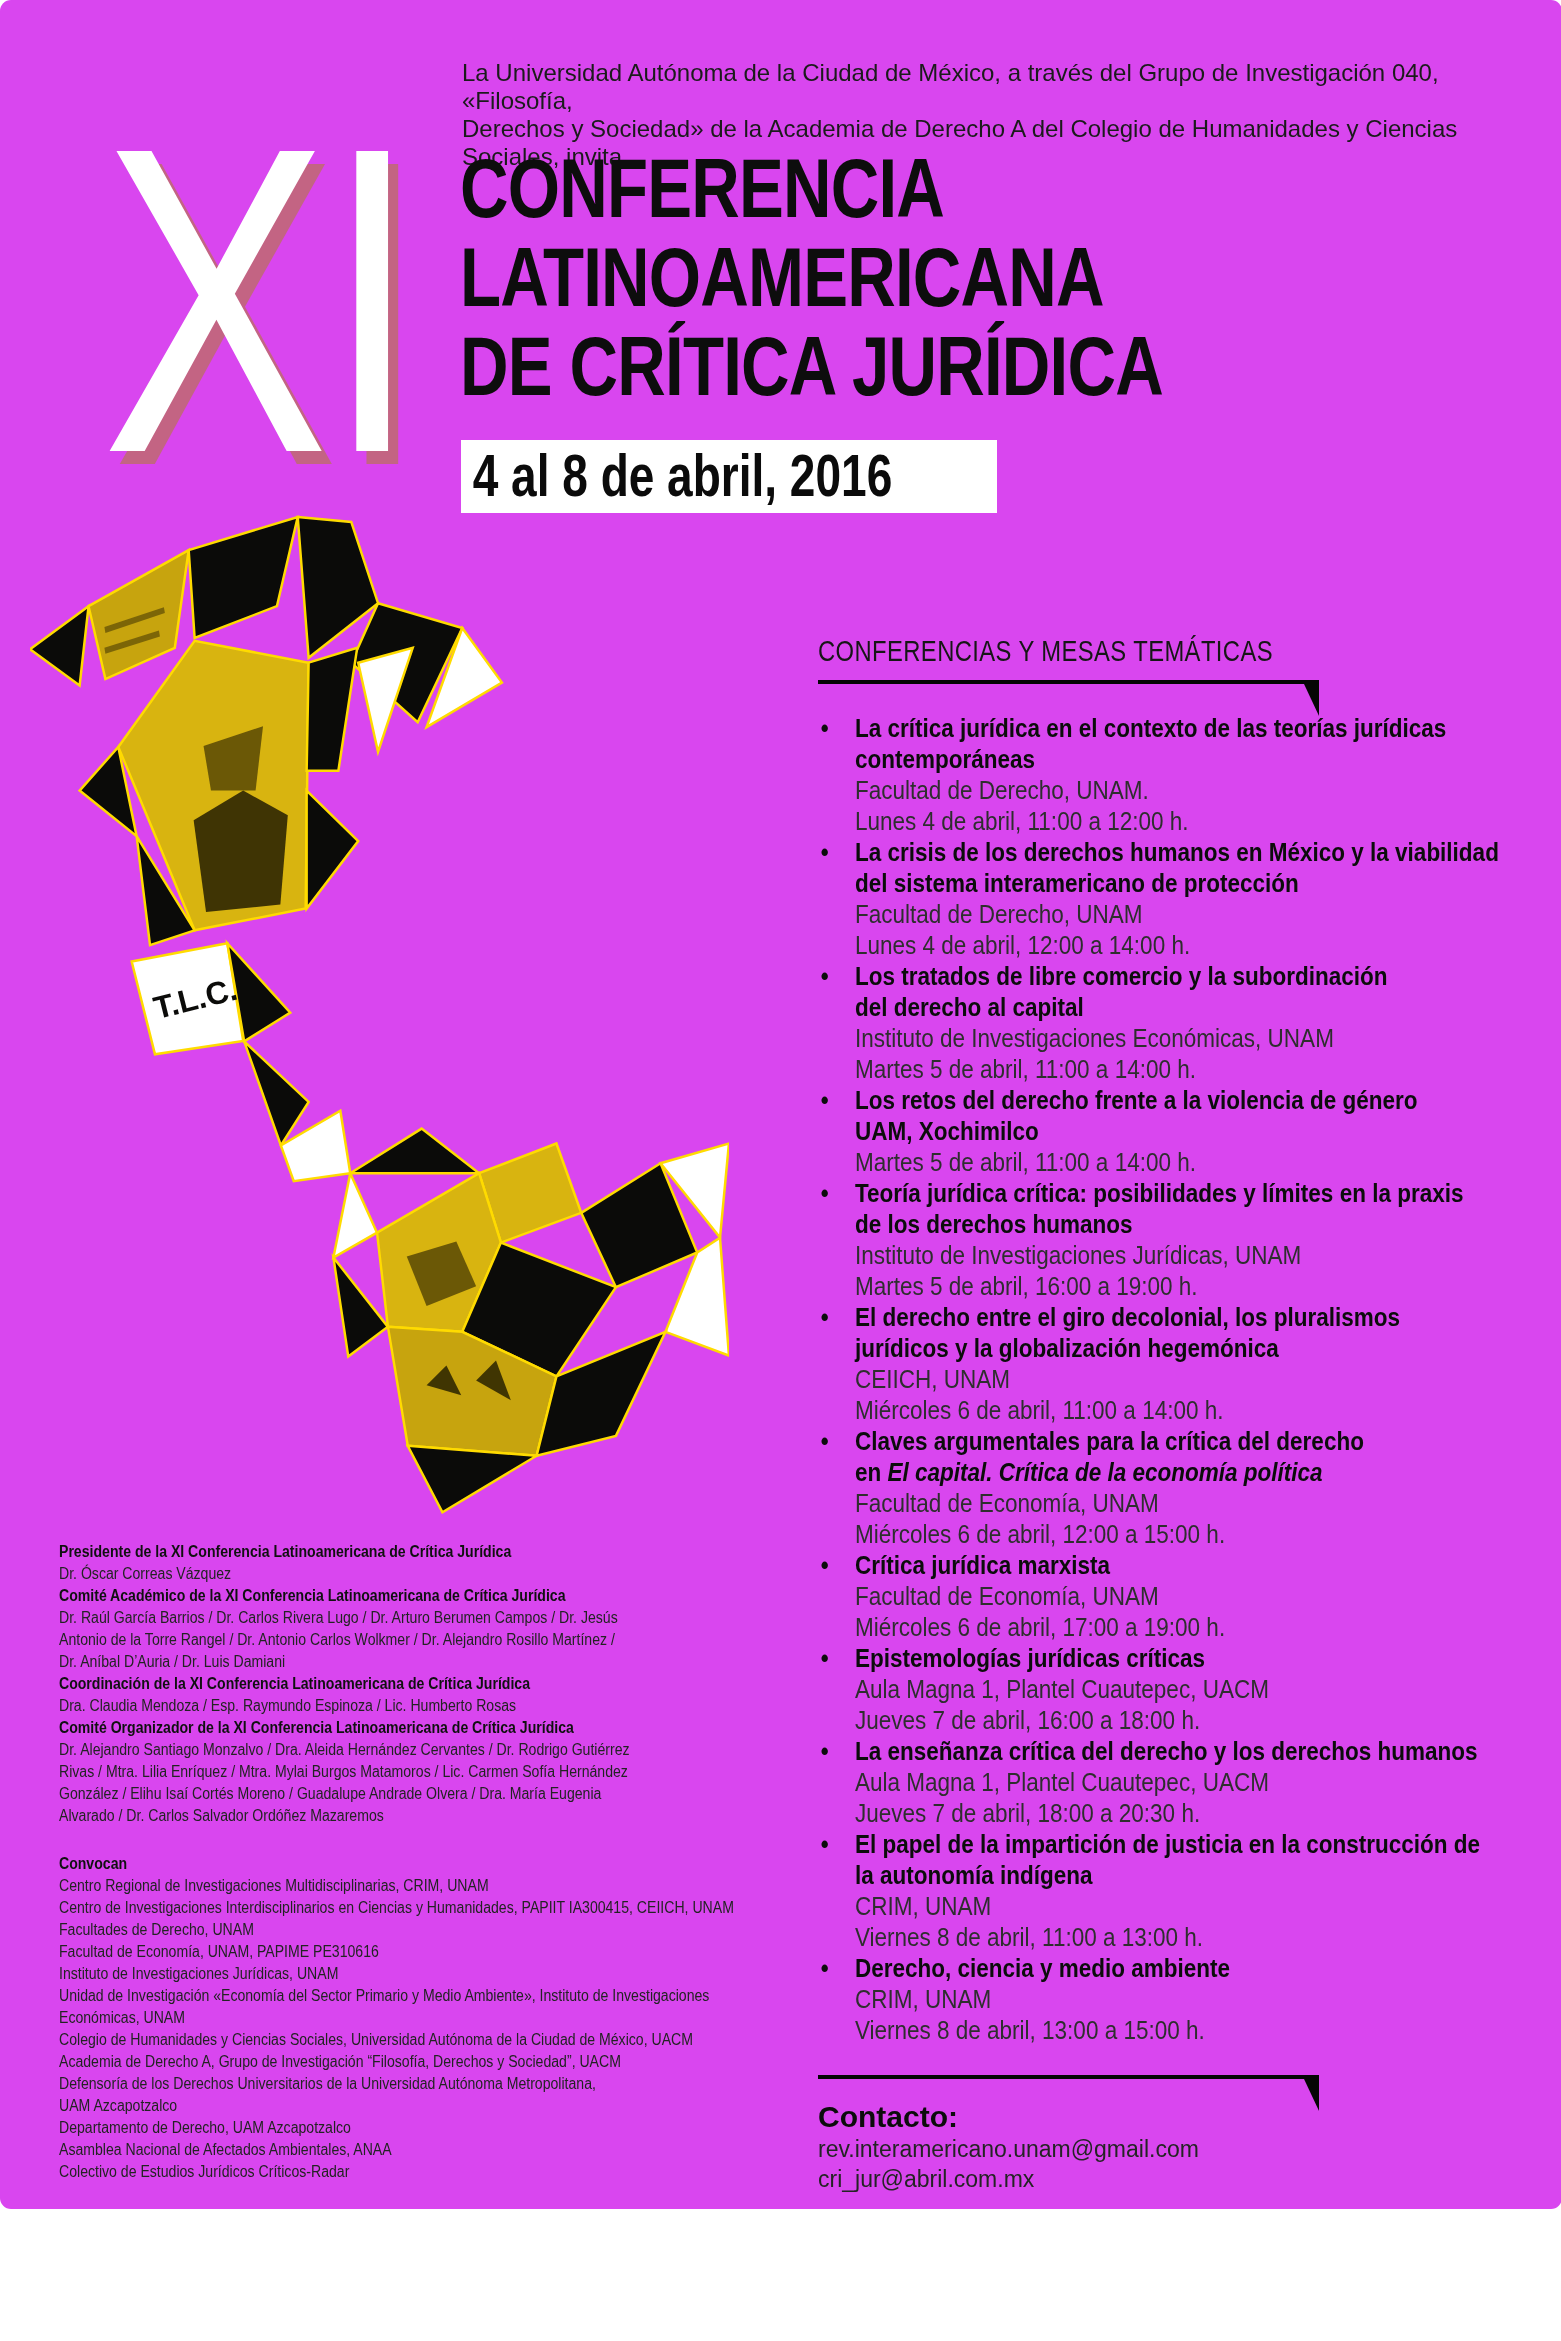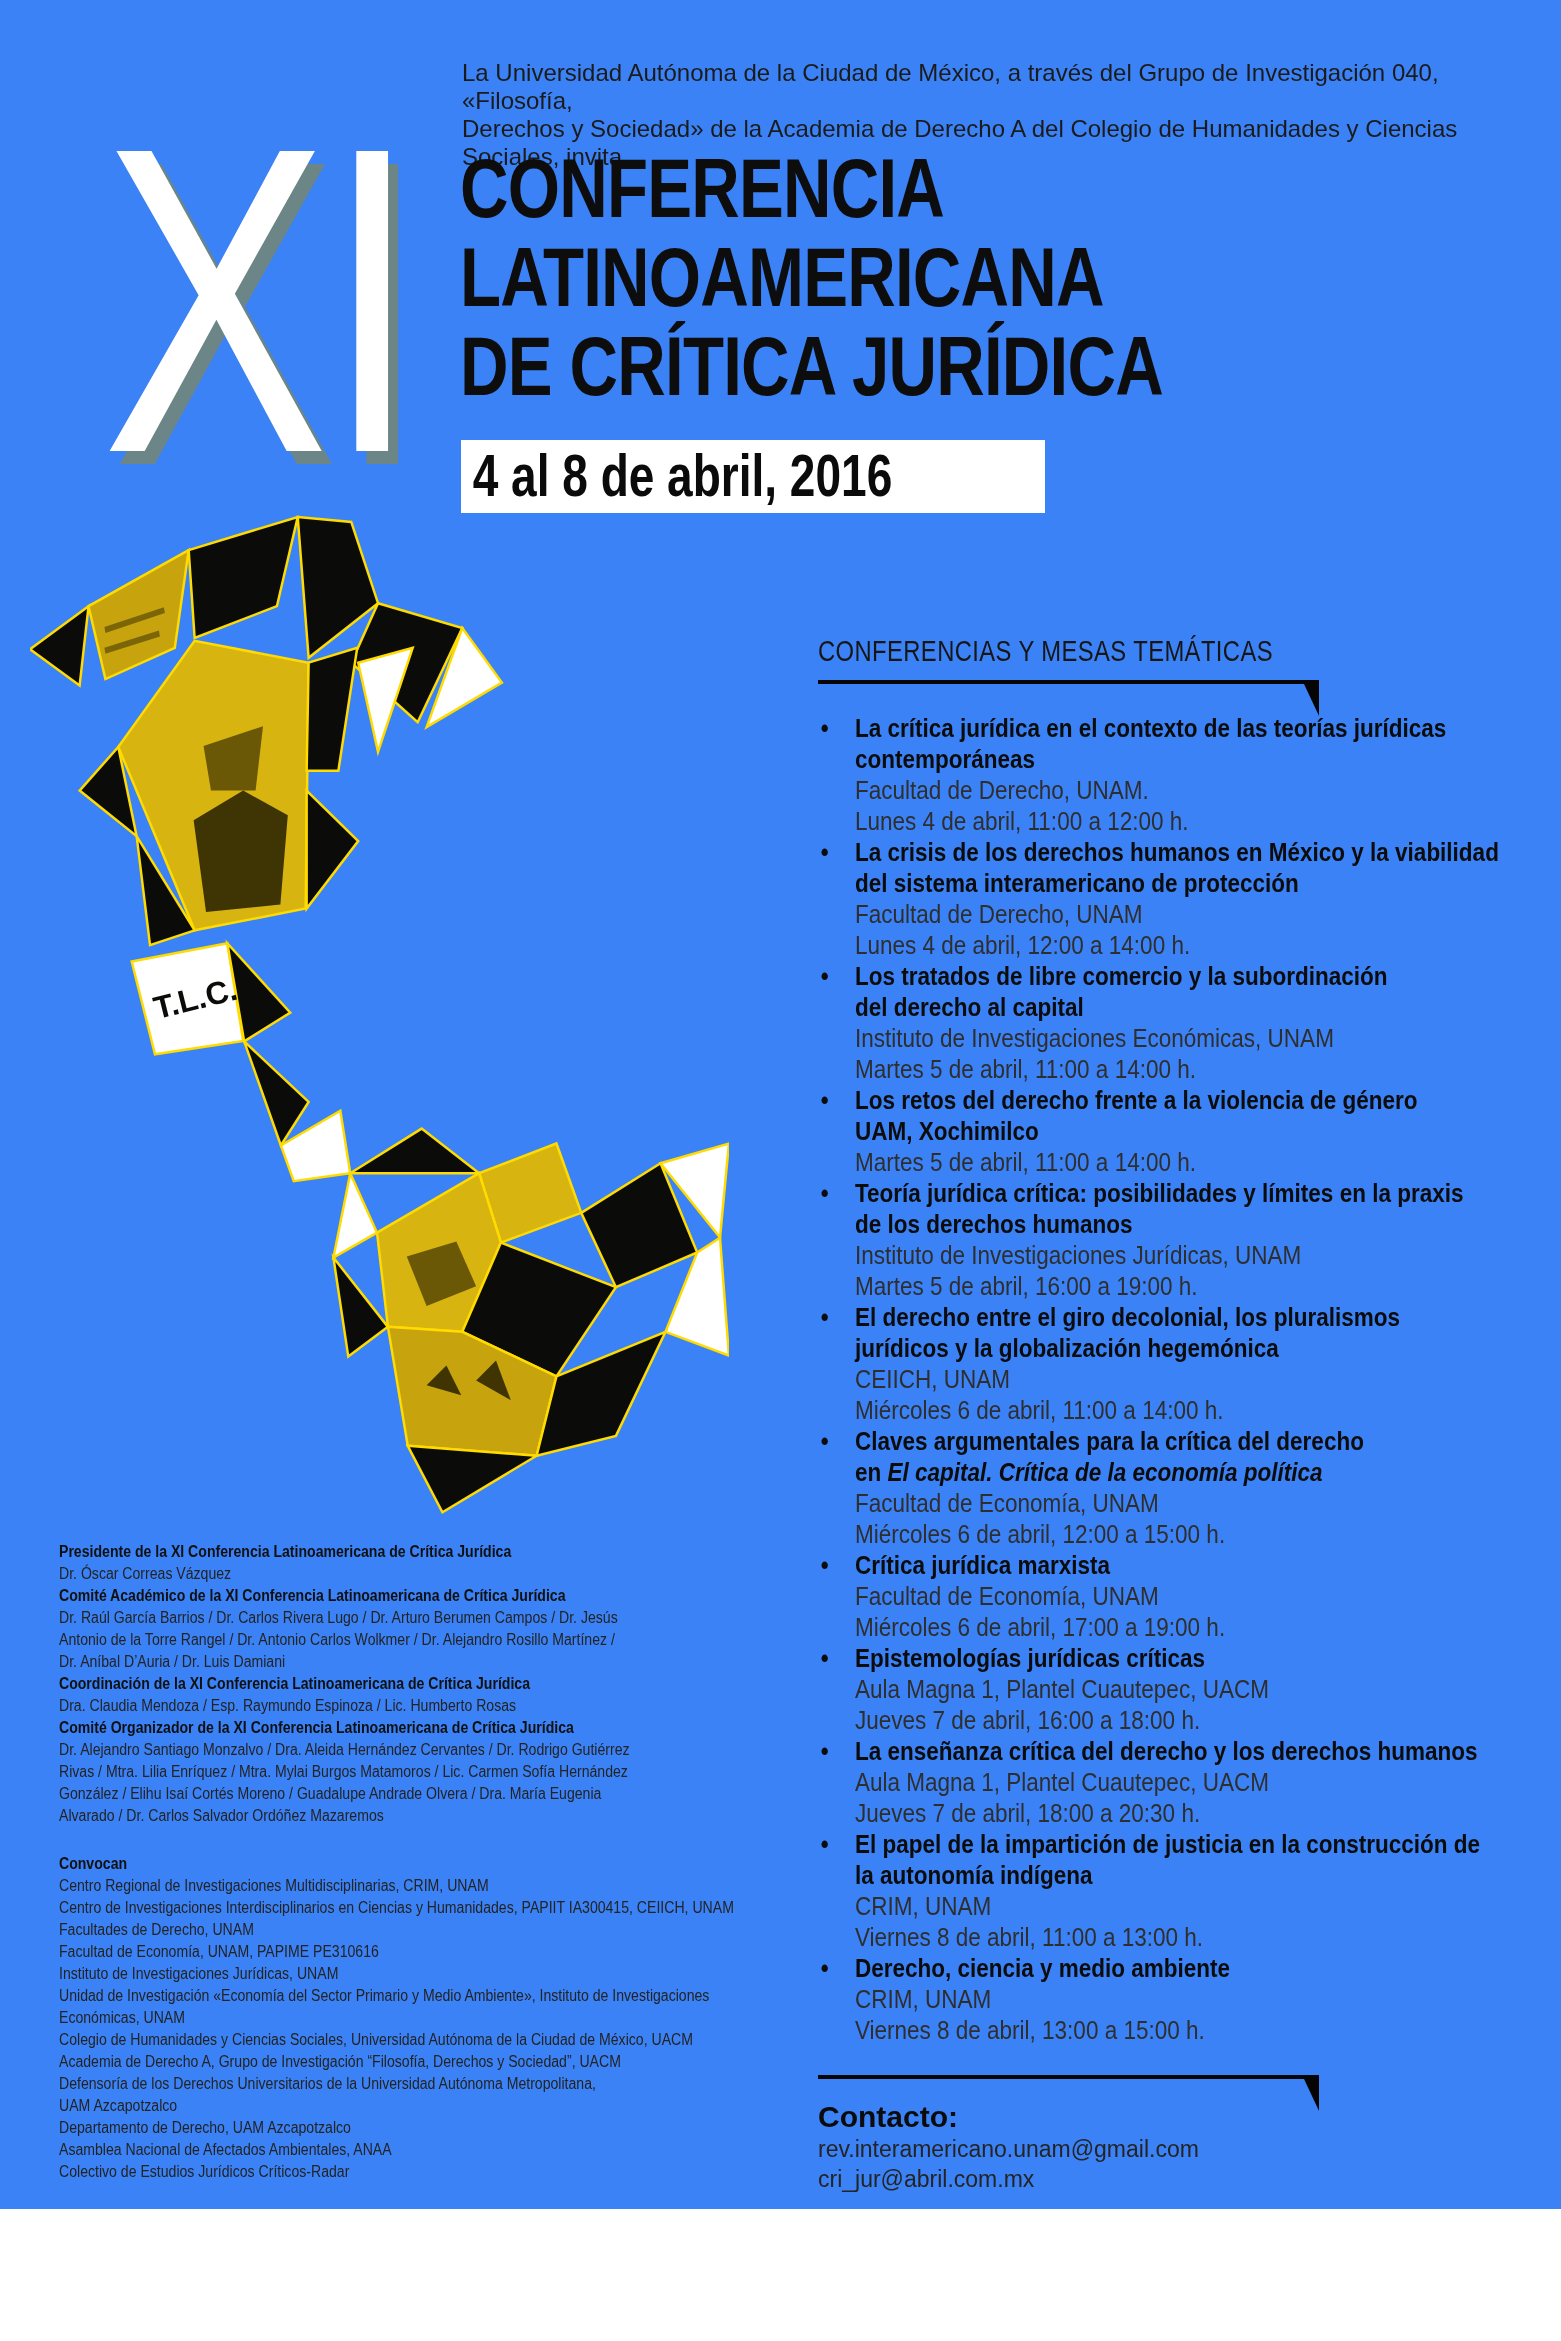--- a/index.html
+++ b/index.html
@@ -1,30 +1,30 @@
 <!DOCTYPE html>
 <html style="font-size:8px"><head>
 <meta charset="utf-8">
 <style>
   html,body{margin:0;padding:0;}
   body{width:1562px;height:2342px;position:relative;background:#ffffff;
        font-family:"Liberation Sans", sans-serif; -webkit-font-smoothing:antialiased;}
-  #poster{position:absolute;left:0;top:0;width:1562px;height:2209px;background:#3b82f6;overflow:hidden;}
+  #poster{position:absolute;left:0;top:0;width:1562px;height:2209px;background:#d946ef;overflow:hidden;border-radius:11px;}
   #footer{position:absolute;left:0;top:2209px;width:1562px;height:133px;background:#ffffff;}
 
   
   .edition{position:absolute;left:102px;top:104px;font-size:436px;line-height:0.9;color:#ffffff;
            transform:scaleX(0.78);transform-origin:left top;font-weight:400;
            text-shadow:13px 13px 0 rgba(168,138,0,0.45);letter-spacing:-5px;}
 
   
   .invite{position:absolute;left:462px;top:59px;width:1066px;font-size:24px;line-height:28px;color:#1b1b1b;}
   .title{position:absolute;left:460px;top:144px;font-size:84px;line-height:89px;font-weight:700;
          color:#0d0d0d;transform:scaleX(0.80);transform-origin:left top;letter-spacing:-1px;white-space:nowrap;}
-  .datebox{position:absolute;left:461px;top:440px;height:73px;width:584px;background:#ffffff;overflow:hidden;}
+  .datebox{position:absolute;left:461px;top:440px;height:73px;width:536px;background:#ffffff;overflow:hidden;}
   .datebox span{display:inline-block;font-size:59px;font-weight:700;line-height:73px;color:#0b0b0b;
                 padding-left:15px;white-space:nowrap;transform:scaleX(0.78);transform-origin:left center;}
 
   
   .sec-head{position:absolute;left:818px;top:635px;font-size:29px;font-weight:400;color:#161616;
             transform:scaleX(0.82);transform-origin:left top;white-space:nowrap;letter-spacing:0.5px;}
   .rule{position:absolute;height:3.5px;background:#050505;}
   .rule-tri{position:absolute;width:15px;height:32px;}
   .schedule{position:absolute;left:818px;top:713px;width:793px;transform:scaleX(0.9);transform-origin:left top;}
   .sch-item{position:relative;padding-left:41px;}

